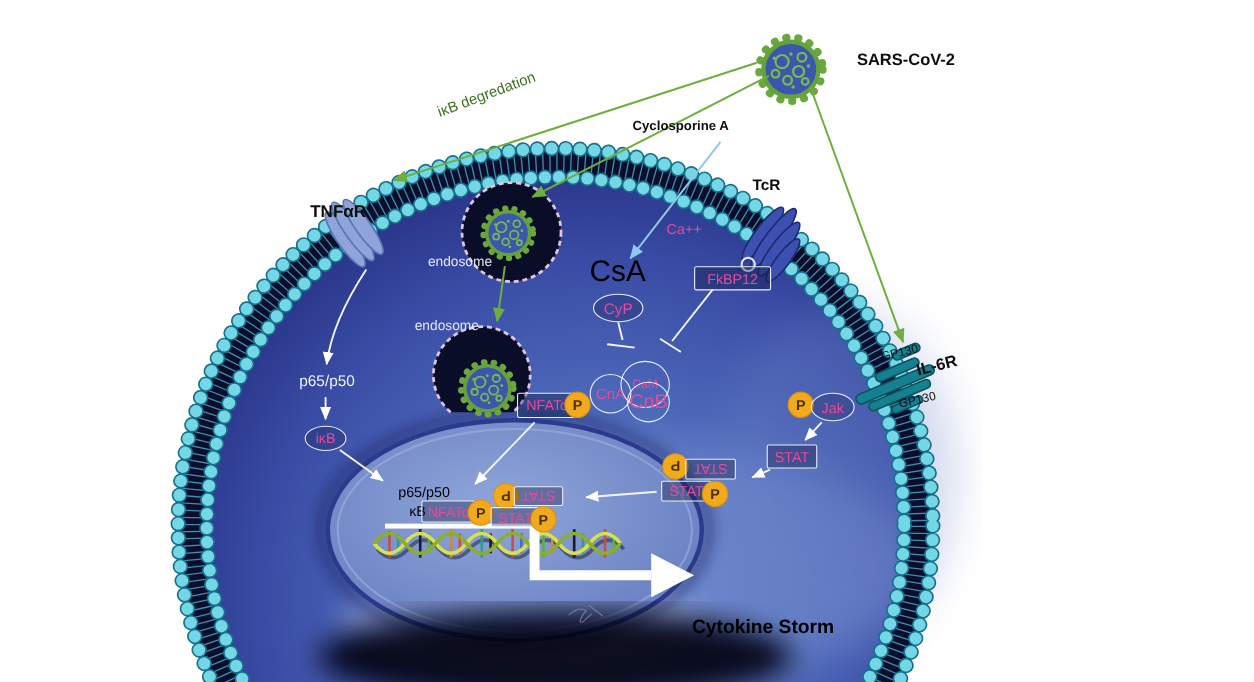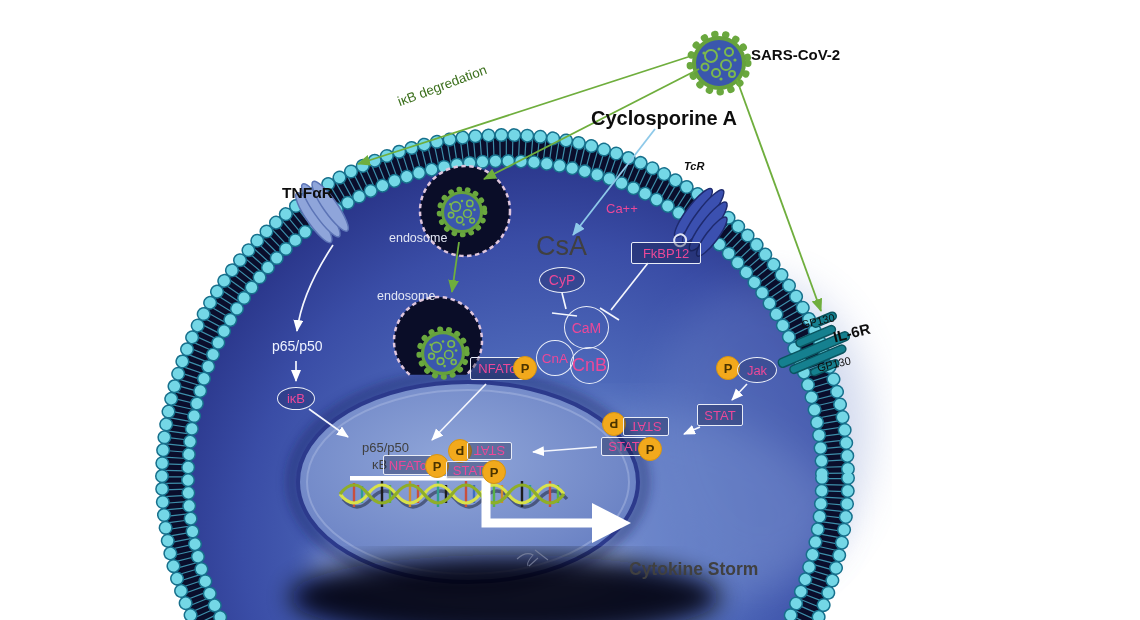--- a/index.html
+++ b/index.html
@@ -1,19 +1,19 @@
 <!DOCTYPE html>
 <html><head>
 <meta charset="utf-8">
 <style>
   html,body{margin:0;padding:0;background:#fff;}
   #stage{position:relative;width:1140px;height:620px;overflow:hidden;background:#ffffff;
          font-family:"Liberation Sans",sans-serif;}
   #gfx{position:absolute;left:0;top:0;}
-  .lbl{position:absolute;color:#404040;font-size:13px;line-height:1.05;white-space:nowrap;}
+  .lbl{position:absolute;color:#000000;font-size:13px;line-height:1.05;white-space:nowrap;}
   .bold{font-weight:bold;}
   .black{color:#0d0d0d;}
   .box{position:absolute;border:1.5px solid #e9edf8;background:rgba(14,20,56,.34);
        color:#ec4899;font-size:13px;display:flex;align-items:center;justify-content:center;
        border-radius:2px;box-sizing:border-box;}
   .oval{border-radius:50%;background:rgba(14,20,56,.22);}
   .pbadge{position:absolute;width:24px;height:24px;border-radius:50%;background:#f2a91c;
           color:#4a3300;font-size:13px;font-weight:bold;display:flex;align-items:center;
           justify-content:center;box-sizing:border-box;border:1px solid #d89410;}
   .flip{transform:rotate(180deg);}
@@ -182,41 +182,41 @@
     <g stroke="#f4f6fd" stroke-width="1.7" fill="none">
       <path d="M562,293 L566,309"></path>
         <path d="M552,313 L577,316"></path>
       <path d="M648,263 L611,310"></path>
         <path d="M600,308 L619,320"></path>
     </g>
 
     <path d="M517,559 q9,-8 16,-4 q-7,8 -5,11 m7,-16 l13,10 m-10,-2 l-9,8" stroke="#7d84a0" stroke-width="1.1" fill="none" opacity="0.8"></path>
   </svg>
 
-  <div class="lbl bold black" style="left:751px;top:47px;font-size:15px;">SARS-CoV-2</div>
-  <div class="lbl bold black" style="left:591px;top:108px;font-size:20px;">Cyclosporine A</div>
+  <div class="lbl bold black" style="left:779px;top:47px;font-size:15px;">SARS-CoV-2</div>
+  <div class="lbl bold black" style="left:575px;top:108px;font-size:12px;">Cyclosporine A</div>
   <div class="lbl" style="left:396px;top:96px;font-size:13.5px;color:#3c701d;transform:rotate(-20.5deg);transform-origin:left top;">iκB degredation</div>
   <div class="lbl bold black" style="left:282px;top:185px;font-size:15.5px;">TNFαR</div>
-  <div class="lbl bold black" style="left:684px;top:161px;font-size:11px;font-style:italic;">TcR</div>
+  <div class="lbl bold black" style="left:684px;top:161px;font-size:14px;">TcR</div>
   <div class="lbl bold black" style="left:833px;top:325px;font-size:15px;transform:rotate(-14deg);">IL-6R</div>
   <div class="lbl black" style="left:801px;top:316px;font-size:11px;transform:rotate(-13deg);">GP130</div>
   <div class="lbl black" style="left:817px;top:359px;font-size:11px;transform:rotate(-13deg);">GP130</div>
   <div class="lbl" style="left:606px;top:202px;color:#ec4899;">Ca++</div>
   <div class="lbl" style="left:536px;top:232px;font-size:27px;">CsA</div>
   <div class="lbl" style="left:389px;top:232px;font-size:12.5px;color:#e2e6f4;">endosome</div>
   <div class="lbl" style="left:377px;top:290px;font-size:12.5px;color:#e2e6f4;">endosome</div>
   <div class="lbl" style="left:272px;top:339px;font-size:14px;color:#eef2ff;">p65/p50</div>
   <div class="lbl" style="left:362px;top:441px;">p65/p50</div>
   <div class="lbl" style="left:361px;top:458px;margin-left:11px;">κB</div>
   <div class="lbl bold" style="left:629px;top:519px;font-size:17.5px;margin-top:41px;">Cytokine Storm</div>
 
   <div class="box oval" style="left:539px;top:267px;width:46px;height:26px;font-size:14px;">CyP</div>
   <div class="box" style="left:631px;top:242px;width:70px;height:22px;">FkBP12</div>
 
-  <div class="box oval" style="left:564px;top:306px;width:45px;height:43px;font-size:14px;background:transparent;text-align:right;">CaM</div>
+  <div class="box oval" style="left:564px;top:328px;width:45px;height:43px;font-size:11px;background:transparent;text-align:right;">CaM</div>
   <div class="box oval" style="left:536px;top:340px;width:38px;height:36px;font-size:13.5px;background:transparent;">CnA</div>
   <div class="box oval" style="left:570px;top:347px;width:39px;height:37px;font-size:18px;background:transparent;">CnB</div>
 
   <div class="box" style="left:470px;top:357px;width:54px;height:23px;">NFATc</div>
   <div class="pbadge" style="left:513px;top:356px;">P</div>
 
   <div class="pbadge" style="left:716px;top:356px;">P</div>
   <div class="box oval" style="left:737px;top:357px;width:40px;height:26px;">Jak</div>
   <div class="box" style="left:697px;top:404px;width:46px;height:22px;">STAT</div>
 

